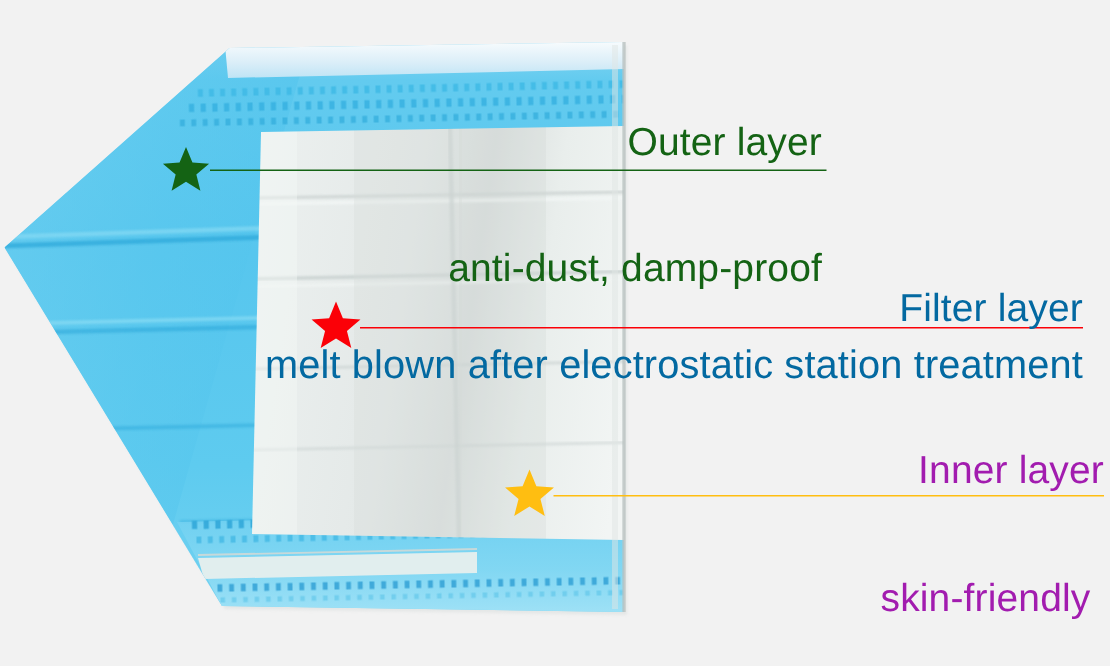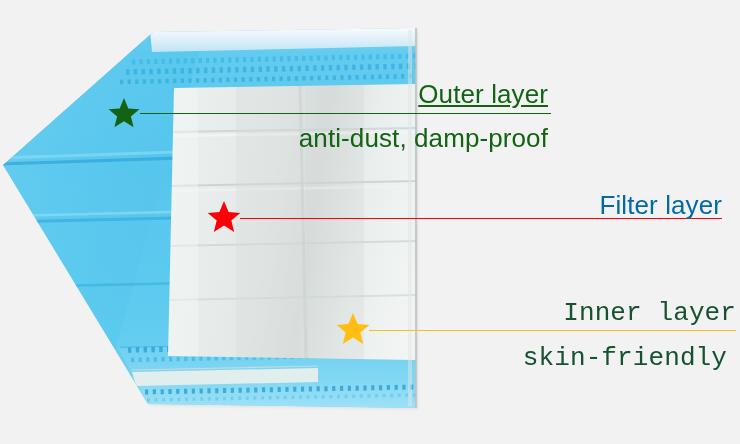--- a/index.html
+++ b/index.html
@@ -45,24 +45,24 @@
   .label {
     position: absolute;
     white-space: nowrap;
     line-height: 1;
     letter-spacing: 0.1px;
   }
   .label.right { text-align: right; }
 
   .green  { color: #146314; }
   .red    { color: #0369a1; }
-  .yellow { color: #14532d; font-family: Liberation Mono, monospace; }
+  .yellow { color: #a21caf; }
 
   .t-title { font-size: 26px; }
-  .t-body  { font-size: 26px; }
+  .t-body  { font-size: 26px; margin-top: 40px; }
   .t-red   { font-size: 26.5px; }
 </style>
 </head>
 <body>
 
 <div id="stage">
 
   <svg id="mask-photo" viewBox="0 0 740 444" aria-hidden="true">
     <defs>
 
@@ -186,21 +186,22 @@
     <svg width="36" height="36" viewBox="0 0 36 36" style="margin-left:-22px; margin-top:-19px;">
       <polygon points="18,2 22.6,13.1 34.3,14 25.3,21.6 28.2,33 18,26.6 7.8,33 10.7,21.6 1.7,14 13.4,13.1" fill="#fb0007"></polygon>
     </svg>
   </div>
   <div class="star" style="left:357px; top:330px;">
     <svg width="36" height="36" viewBox="0 0 36 36" style="margin-left:-22px; margin-top:-19px;">
       <polygon points="18,2 22.6,13.1 34.3,14 25.3,21.6 28.2,33 18,26.6 7.8,33 10.7,21.6 1.7,14 13.4,13.1" fill="#ffbe11"></polygon>
     </svg>
   </div>
 
-  <div class="label right green t-title" style="right:192px; top:81px;text-decoration:underline;">Outer layer</div>
+  <div class="label right green t-title" style="right:192px; top:81px;">Outer layer</div>
   <div class="label right green t-body" style="right:192px; top:125px;">anti-dust, damp-proof</div>
 
   <div class="label right red t-title" style="right:18px; top:192px;">Filter layer</div>
+  <div class="label right red t-red" style="right:18px; top:230px;">melt blown after electrostatic station treatment</div>
 
   <div class="label right yellow t-title" style="right:4px; top:300px;">Inner layer</div>
   <div class="label right yellow t-body" style="right:13px; top:345px;">skin-friendly</div>
 
 </div>
 
 </body></html>

